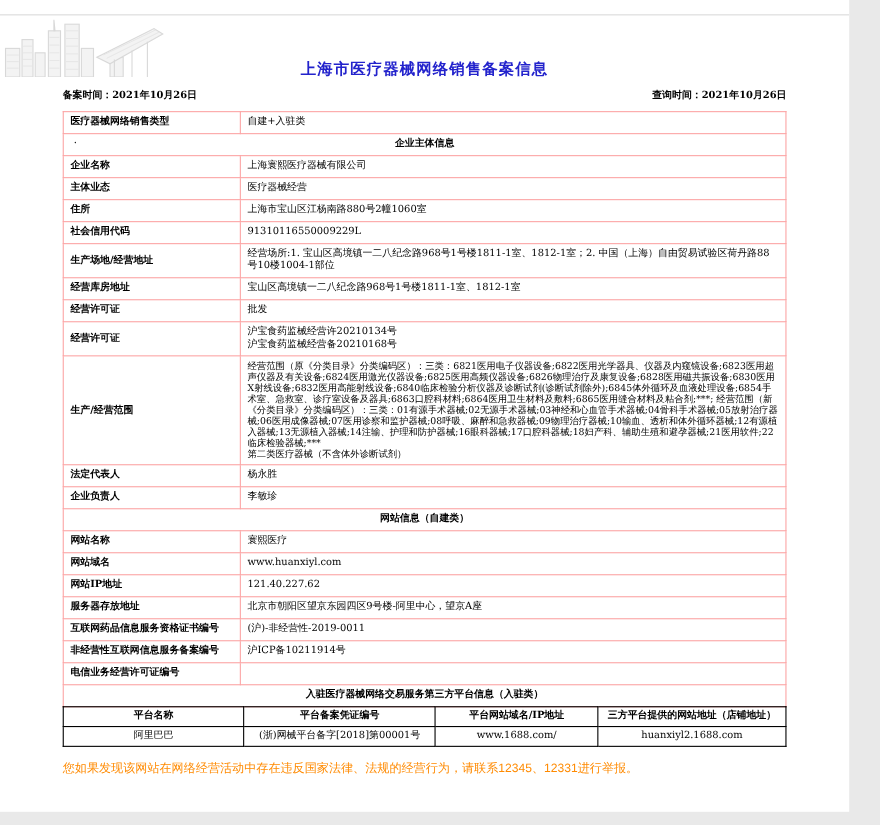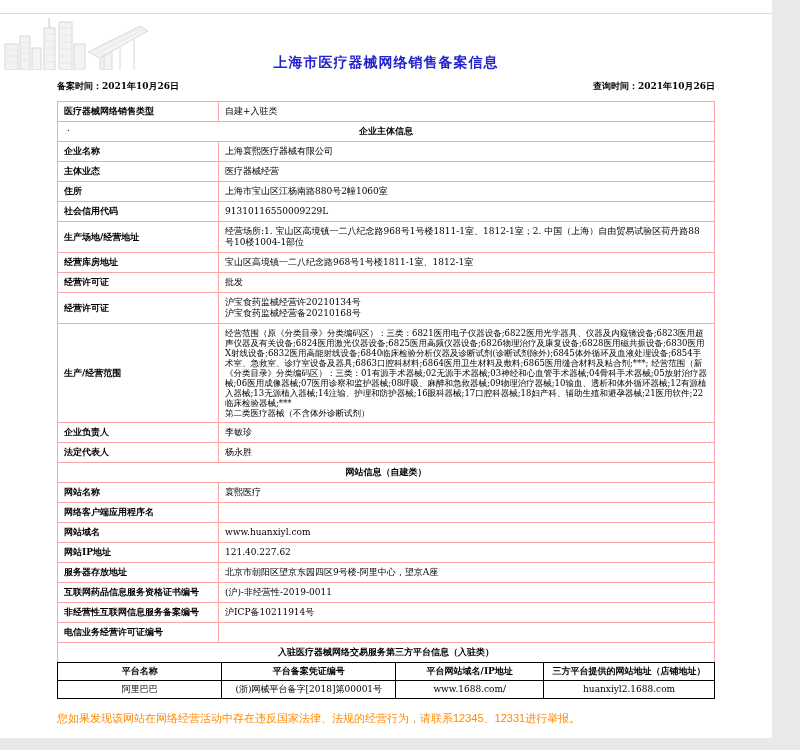--- a/index.html
+++ b/index.html
@@ -154,37 +154,33 @@
       <td class="lbl">经营许可证</td>
       <td class="val">沪宝食药监械经营许20210134号
 沪宝食药监械经营备20210168号</td>
     </tr>
     <tr class="scope">
       <td class="lbl">生产/经营范围</td>
       <td class="val">经营范围（原《分类目录》分类编码区）：三类：6821医用电子仪器设备;6822医用光学器具、仪器及内窥镜设备;6823医用超声仪器及有关设备;6824医用激光仪器设备;6825医用高频仪器设备;6826物理治疗及康复设备;6828医用磁共振设备;6830医用X射线设备;6832医用高能射线设备;6840临床检验分析仪器及诊断试剂(诊断试剂除外);6845体外循环及血液处理设备;6854手术室、急救室、诊疗室设备及器具;6863口腔科材料;6864医用卫生材料及敷料;6865医用缝合材料及粘合剂;***; 经营范围（新《分类目录》分类编码区）：三类：01有源手术器械;02无源手术器械;03神经和心血管手术器械;04骨科手术器械;05放射治疗器械;06医用成像器械;07医用诊察和监护器械;08呼吸、麻醉和急救器械;09物理治疗器械;10输血、透析和体外循环器械;12有源植入器械;13无源植入器械;14注输、护理和防护器械;16眼科器械;17口腔科器械;18妇产科、辅助生殖和避孕器械;21医用软件;22临床检验器械;***
 第二类医疗器械（不含体外诊断试剂）</td>
     </tr>
     <tr>
+      <td class="lbl">法定代表人</td>
+      <td class="val">杨永胜</td>
+    </tr>
+    <tr>
       <td class="lbl">企业负责人</td>
       <td class="val">李敏珍</td>
     </tr>
-    <tr>
-      <td class="lbl">法定代表人</td>
-      <td class="val">杨永胜</td>
-    </tr>
     <tr class="sec">
       <td colspan="2"><span>网站信息（自建类）</span></td>
     </tr>
     <tr>
       <td class="lbl">网站名称</td>
       <td class="val">寰熙医疗</td>
-    </tr>
-    <tr>
-      <td class="lbl">网络客户端应用程序名</td>
-      <td class="val"></td>
     </tr>
     <tr>
       <td class="lbl">网站域名</td>
       <td class="val">www.huanxiyl.com</td>
     </tr>
     <tr>
       <td class="lbl">网站IP地址</td>
       <td class="val">121.40.227.62</td>
     </tr>
     <tr>

